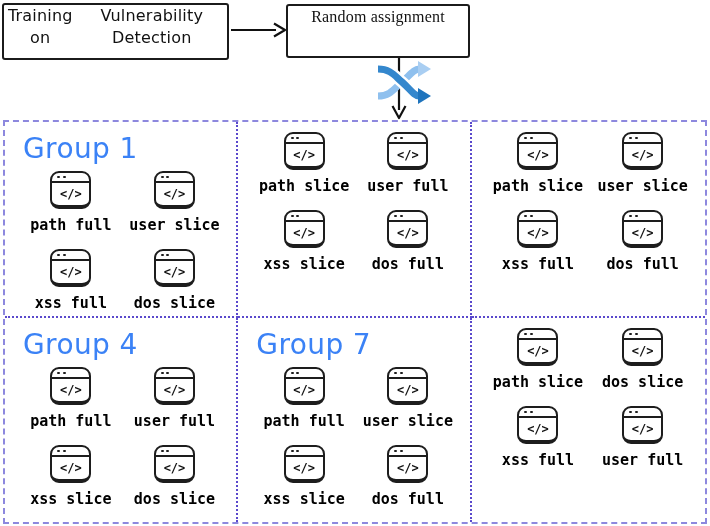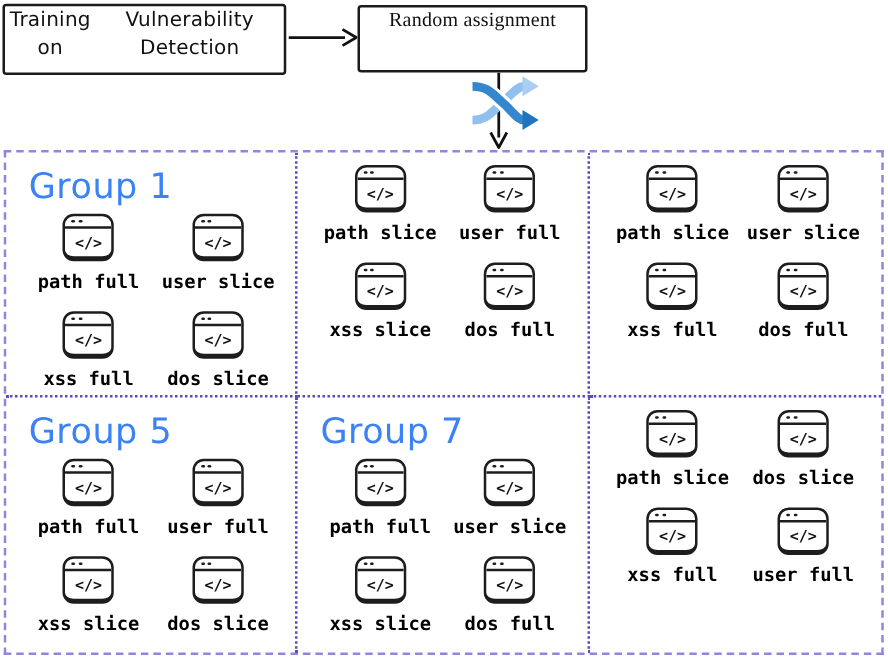--- a/index.html
+++ b/index.html
@@ -276,21 +276,21 @@
         <span class="win-dot"></span>
         <span class="win-dot"></span>
       </div>
       <div class="win-body">&lt;/&gt;</div>
     </div>
     <figcaption class="label">dos full</figcaption>
   </figure>
         </div>
   </section>
       <section class="group">
-    <h2 class="group-title">Group 5</h2>
+    <h2 class="group-title">Group 4</h2>
     <div class="items">
           <figure class="item">
     <div class="win">
       <div class="win-bar">
         <span class="win-dot"></span>
         <span class="win-dot"></span>
       </div>
       <div class="win-body">&lt;/&gt;</div>
     </div>
     <figcaption class="label">path full</figcaption>

